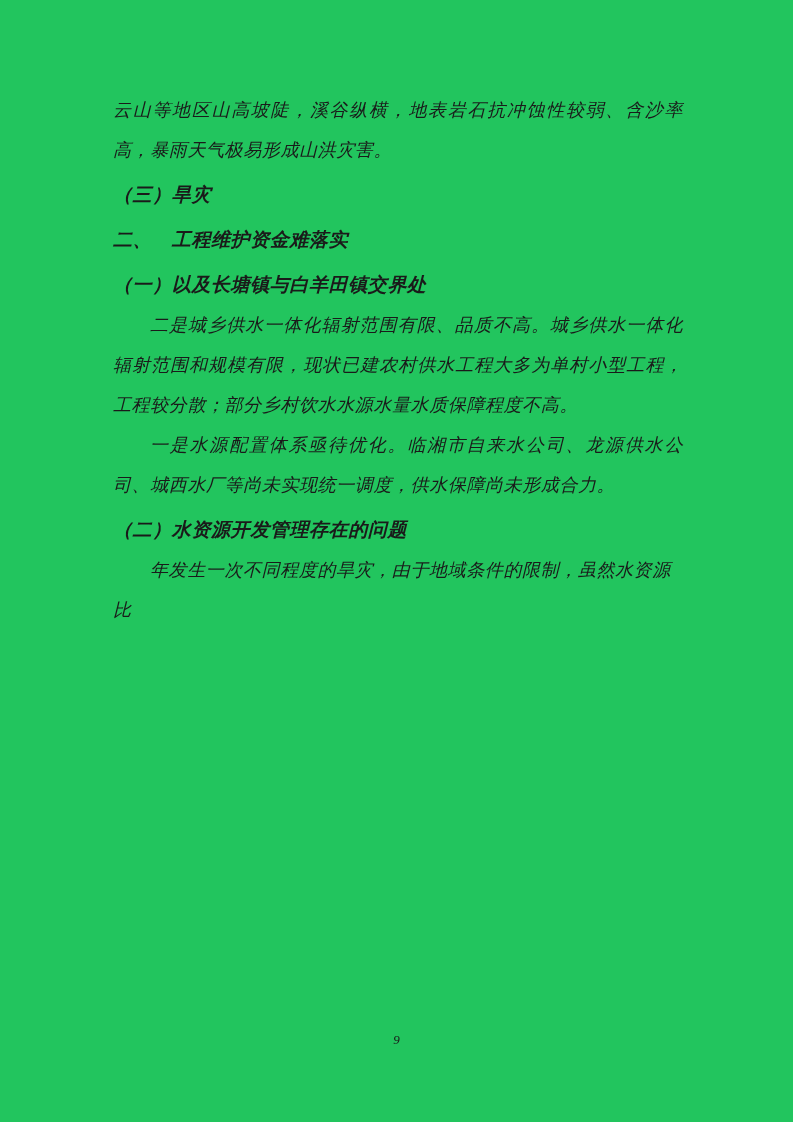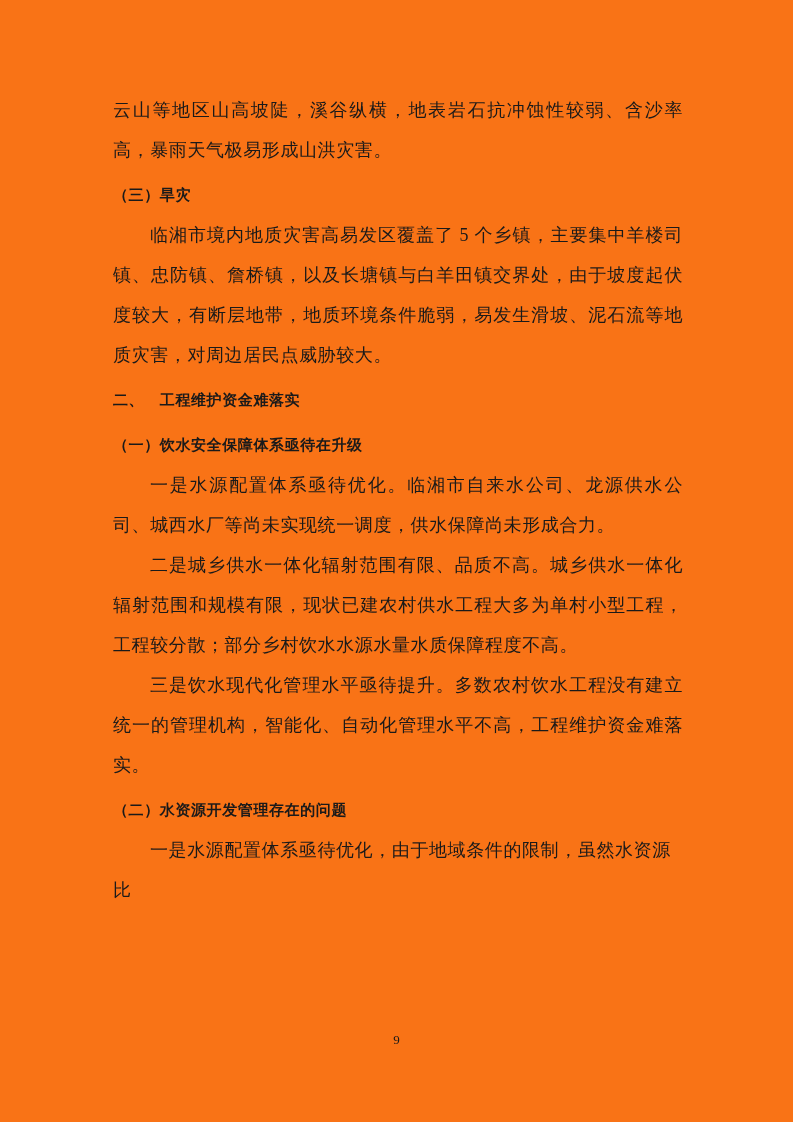--- a/index.html
+++ b/index.html
@@ -4,25 +4,26 @@
 <style>
   html, body {
     margin: 0;
     padding: 0;
     background: #ffffff;
   }
   .page {
     position: relative;
     width: 793px;
     height: 1122px;
-    background: #f97316;
+    background: #22c55e;
     color: #1a1a1a;
     font-family: "Liberation Serif", "DejaVu Serif", serif;
     overflow: hidden;
     box-sizing: border-box;
+    font-style: italic;
   }
   .content {
     position: absolute;
     left: 113px;
     top: 90px;
     width: 570px;
   }
   .para {
     font-size: 18px;
     line-height: 40px;
@@ -34,21 +35,21 @@
   }
   .para-cont {
     text-indent: 0;
   }
   .para-last {
     text-align: left;
   }
   .h1, .h2 {
     font-family: "Liberation Sans", "DejaVu Sans", sans-serif;
     font-weight: bold;
-    font-size: 15px;
+    font-size: 19px;
     line-height: 40px;
     letter-spacing: 0.6px;
     margin: 5px 0 0 0;
   }
   .page-number {
     position: absolute;
     left: 0;
     right: 0;
     top: 1030px;
     text-align: center;
@@ -57,23 +58,21 @@
     color: #1a1a1a;
   }
 </style>
 </head>
 <body>
 
 <div class="page">
   <div class="content">
     <p class="para para-cont">云山等地区山高坡陡，溪谷纵横，地表岩石抗冲蚀性较弱、含沙率高，暴雨天气极易形成山洪灾害。</p>
     <h3 class="h2">（三）旱灾</h3>
-    <p class="para">临湘市境内地质灾害高易发区覆盖了 5 个乡镇，主要集中羊楼司镇、忠防镇、詹桥镇，以及长塘镇与白羊田镇交界处，由于坡度起伏度较大，有断层地带，地质环境条件脆弱，易发生滑坡、泥石流等地质灾害，对周边居民点威胁较大。</p>
     <h2 class="h1">二、　工程维护资金难落实</h2>
-    <h3 class="h2">（一）饮水安全保障体系亟待在升级</h3>
+    <h3 class="h2">（一）以及长塘镇与白羊田镇交界处</h3>
+    <p class="para">二是城乡供水一体化辐射范围有限、品质不高。城乡供水一体化辐射范围和规模有限，现状已建农村供水工程大多为单村小型工程，工程较分散；部分乡村饮水水源水量水质保障程度不高。</p>
     <p class="para">一是水源配置体系亟待优化。临湘市自来水公司、龙源供水公司、城西水厂等尚未实现统一调度，供水保障尚未形成合力。</p>
-    <p class="para">二是城乡供水一体化辐射范围有限、品质不高。城乡供水一体化辐射范围和规模有限，现状已建农村供水工程大多为单村小型工程，工程较分散；部分乡村饮水水源水量水质保障程度不高。</p>
-    <p class="para">三是饮水现代化管理水平亟待提升。多数农村饮水工程没有建立统一的管理机构，智能化、自动化管理水平不高，工程维护资金难落实。</p>
     <h3 class="h2">（二）水资源开发管理存在的问题</h3>
-    <p class="para para-last">一是水源配置体系亟待优化，由于地域条件的限制，虽然水资源比</p>
+    <p class="para para-last">年发生一次不同程度的旱灾，由于地域条件的限制，虽然水资源比</p>
   </div>
   <div class="page-number">9</div>
 </div>
 
 </body></html>

